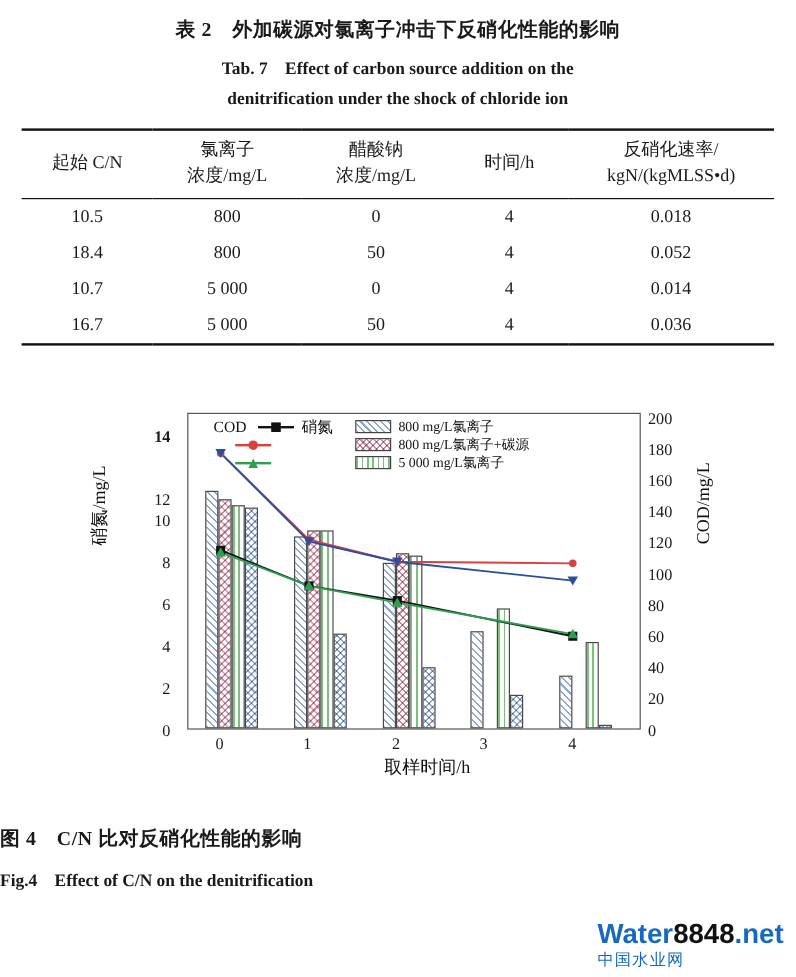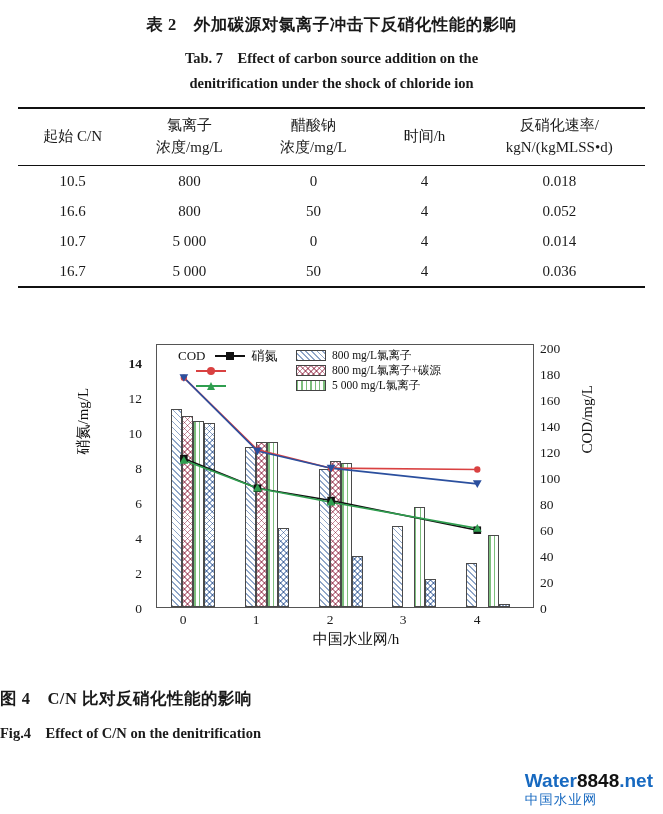--- a/index.html
+++ b/index.html
@@ -251,21 +251,21 @@
   .watermark {
     position: absolute;
     right: 10px;
     bottom: 6px;
     text-align: left;
     line-height: 1.15;
   }
   .wm-top {
     font-family: "Liberation Sans", sans-serif;
     font-weight: bold;
-    font-size: 19px;
+    font-size: 23px;
     white-space: nowrap;
   }
   .wm-water { color: #1769c0; }
   .wm-num { color: #111; }
   .wm-bottom {
     font-size: 13.5px;
     color: #1769c0;
     letter-spacing: 1px;
     margin-top: 1px;
   }
@@ -307,21 +307,21 @@
       </thead>
       <tbody>
         <tr>
           <td>10.5</td>
           <td>800</td>
           <td>0</td>
           <td>4</td>
           <td>0.018</td>
         </tr>
         <tr>
-          <td>16.6</td>
+          <td>18.4</td>
           <td>800</td>
           <td>50</td>
           <td>4</td>
           <td>0.052</td>
         </tr>
         <tr>
           <td>10.7</td>
           <td>5 000</td>
           <td>0</td>
           <td>4</td>
@@ -336,29 +336,29 @@
         </tr>
       </tbody>
     </table>
   </div>
 
   <div class="fig-wrap">
     <div class="chart">
 
       <div class="axis-label ylab-left">硝氮/mg/L</div>
       <div class="axis-label ylab-right">COD/mg/L</div>
-      <div class="axis-label xlab">中国水业网/h</div>
+      <div class="axis-label xlab">取样时间/h</div>
 
       <div class="ytick" style="left:78px; top:279px;">0</div>
       <div class="ytick" style="left:78px; top:244px;">2</div>
       <div class="ytick" style="left:78px; top:209px;">4</div>
       <div class="ytick" style="left:78px; top:174px;">6</div>
       <div class="ytick" style="left:78px; top:139px;">8</div>
       <div class="ytick" style="left:78px; top:104px;">10</div>
-      <div class="ytick" style="left:78px; top:69px;">12</div>
+      <div class="ytick" style="left:78px; top:87px;">12</div>
       <div class="ytick" style="left:78px; top:34px;font-weight:bold;">14</div>
 
       <div class="ytick-r" style="left:512px; top:279px;">0</div>
       <div class="ytick-r" style="left:512px; top:253px;">20</div>
       <div class="ytick-r" style="left:512px; top:227px;">40</div>
       <div class="ytick-r" style="left:512px; top:201px;">60</div>
       <div class="ytick-r" style="left:512px; top:175px;">80</div>
       <div class="ytick-r" style="left:512px; top:149px;">100</div>
       <div class="ytick-r" style="left:512px; top:123px;">120</div>
       <div class="ytick-r" style="left:512px; top:97px;">140</div>

